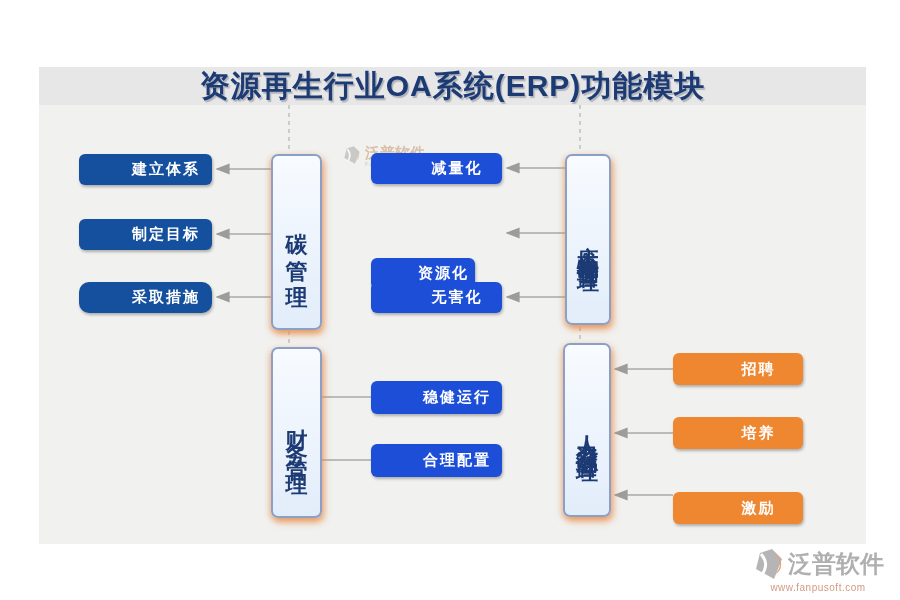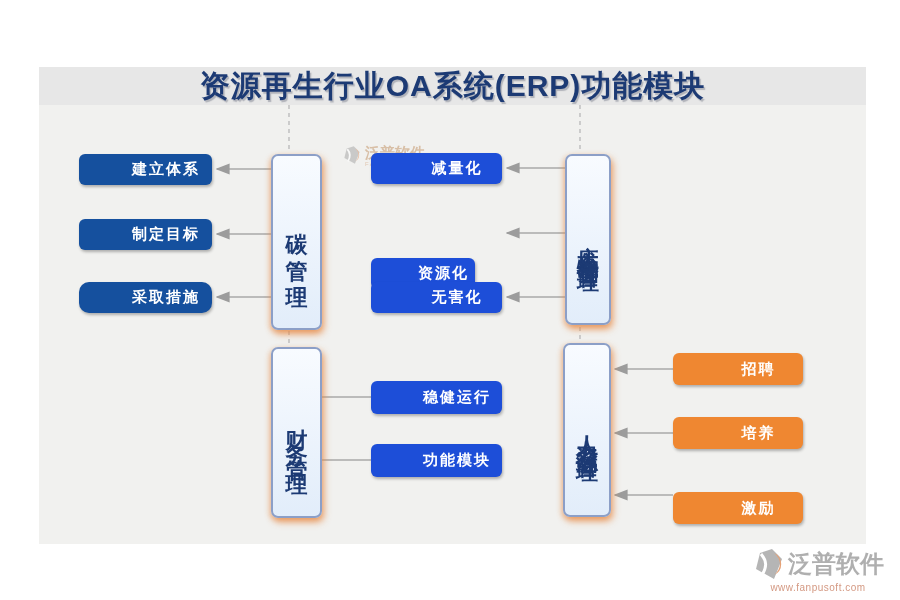--- a/index.html
+++ b/index.html
@@ -136,21 +136,21 @@
     <span>无害化</span>
   </div>
 
   <div class="node vbox ls4" style="left:271px; top:347px; width:51px; height:171px;">
     <span>财务管理</span>
   </div>
   <div class="node btn btn-green" style="left:371px; top:381px; width:131px; height:33px;">
     <span>稳健运行</span>
   </div>
   <div class="node btn btn-green" style="left:371px; top:444px; width:131px; height:33px;">
-    <span>功能模块</span>
+    <span>合理配置</span>
   </div>
 
   <div class="node vbox ls6" style="left:563px; top:343px; width:48px; height:174px;">
     <span>人力资源管理</span>
   </div>
   <div class="node btn btn-orange" style="left:673px; top:353px; width:130px; height:32px;">
     <span>招聘</span>
   </div>
   <div class="node btn btn-orange" style="left:673px; top:417px; width:130px; height:32px;">
     <span>培养</span>

